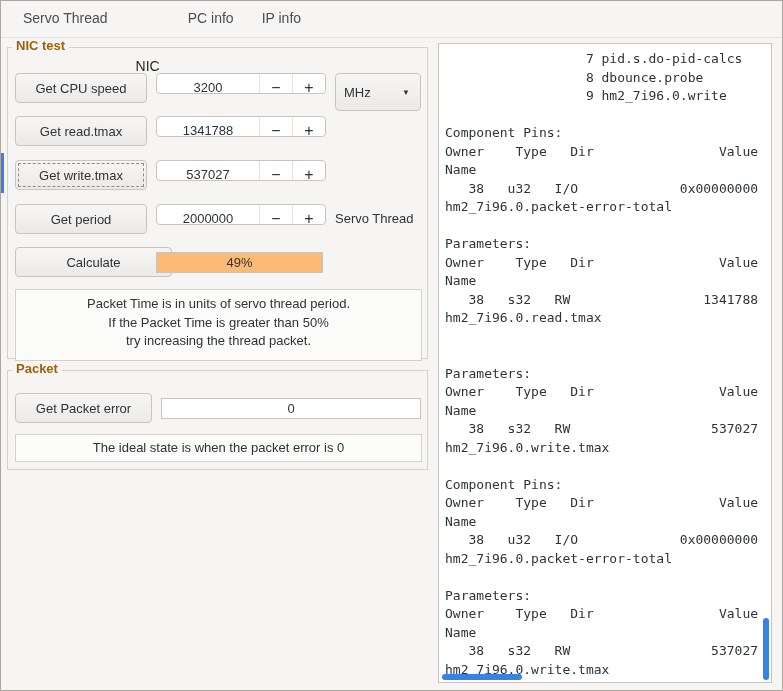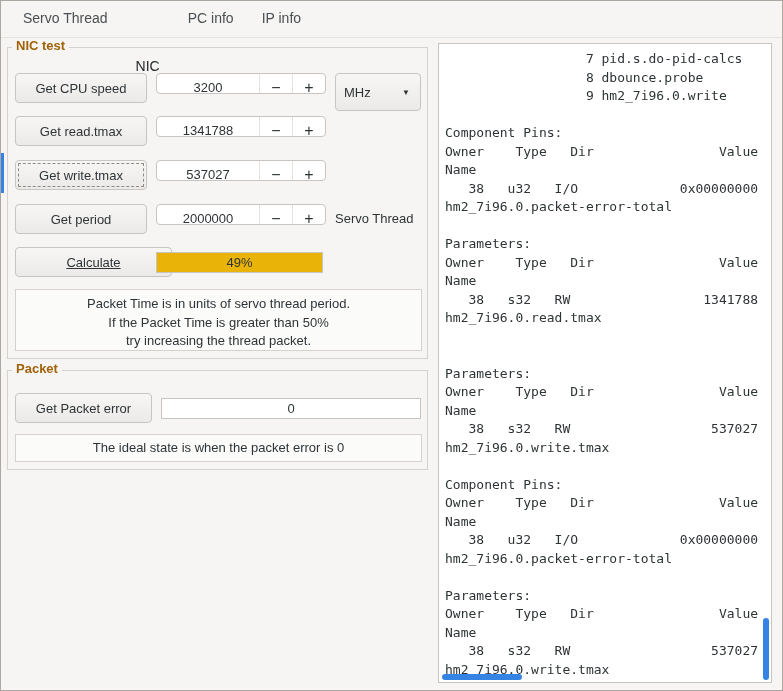--- a/index.html
+++ b/index.html
@@ -30,21 +30,21 @@
     border-left:1px solid #e6e3df;cursor:pointer;}
 
   .dropdown{position:absolute;height:38px;display:flex;align-items:center;
     justify-content:space-between;padding:0 10px 0 8px;
     background:linear-gradient(to bottom,#f7f6f5,#eceae8);border:1px solid #c9c4bf;
     border-radius:4px;font-size:13px;color:#2e3436;box-sizing:border-box;cursor:pointer;}
   .dropdown .arrow{font-size:8px;color:#2e3436;}
 
   .label{position:absolute;font-size:13px;color:#2e3436;white-space:nowrap;}
 
-  .progress{position:absolute;background:#eab308;border:1px solid #c9c4bf;box-sizing:border-box;
+  .progress{position:absolute;background:#fdba74;border:1px solid #c9c4bf;box-sizing:border-box;
     text-align:center;font-size:13px;color:#2e3436;line-height:19px;}
   .entry{position:absolute;background:#fff;border:1px solid #c9c4bf;box-sizing:border-box;
     text-align:center;font-size:13px;color:#2e3436;line-height:19px;}
 
   .infobox{position:absolute;border:1px solid #d6d1cc;background:#fbfbfa;box-sizing:border-box;
     text-align:center;font-size:13px;color:#2e3436;}
   .infobox p{margin:0;line-height:18.5px;}
   .infobox.three{padding-top:5px;}
   .infobox.one{line-height:26px;}
 
@@ -99,24 +99,24 @@
     </div>
 
     <button class="btn" style="left:7px;top:156px;width:132px;">Get period</button>
     <div class="spin" style="left:148px;top:156px;width:170px;">
       <div class="val">2000000</div>
       <div class="sbtn"><span>−</span></div>
       <div class="sbtn"><span>+</span></div>
     </div>
     <span class="label" style="left:327px;top:156px;line-height:30px;">Servo Thread</span>
 
-    <button class="btn" style="left:7px;top:199px;width:157px;text-decoration:underline;">Calculate</button>
+    <button class="btn" style="left:7px;top:199px;width:157px;">Calculate</button>
     <div class="progress" style="left:148px;top:204px;width:167px;height:21px;">49%</div>
 
-    <div class="infobox three" style="left:7px;top:241px;width:407px;height:62px;">
+    <div class="infobox three" style="left:7px;top:241px;width:407px;height:72px;">
       <p>Packet Time is in units of servo thread period.</p>
       <p>If the Packet Time is greater than 50%</p>
       <p>try increasing the thread packet.</p>
     </div>
   </div>
 
   <div class="group" style="left:6px;top:369px;width:421px;height:100px;">
     <span class="legend">Packet</span>
     <button class="btn" style="left:7px;top:22px;width:137px;">Get Packet error</button>
     <div class="entry" style="left:153px;top:27px;width:260px;height:21px;">0</div>

